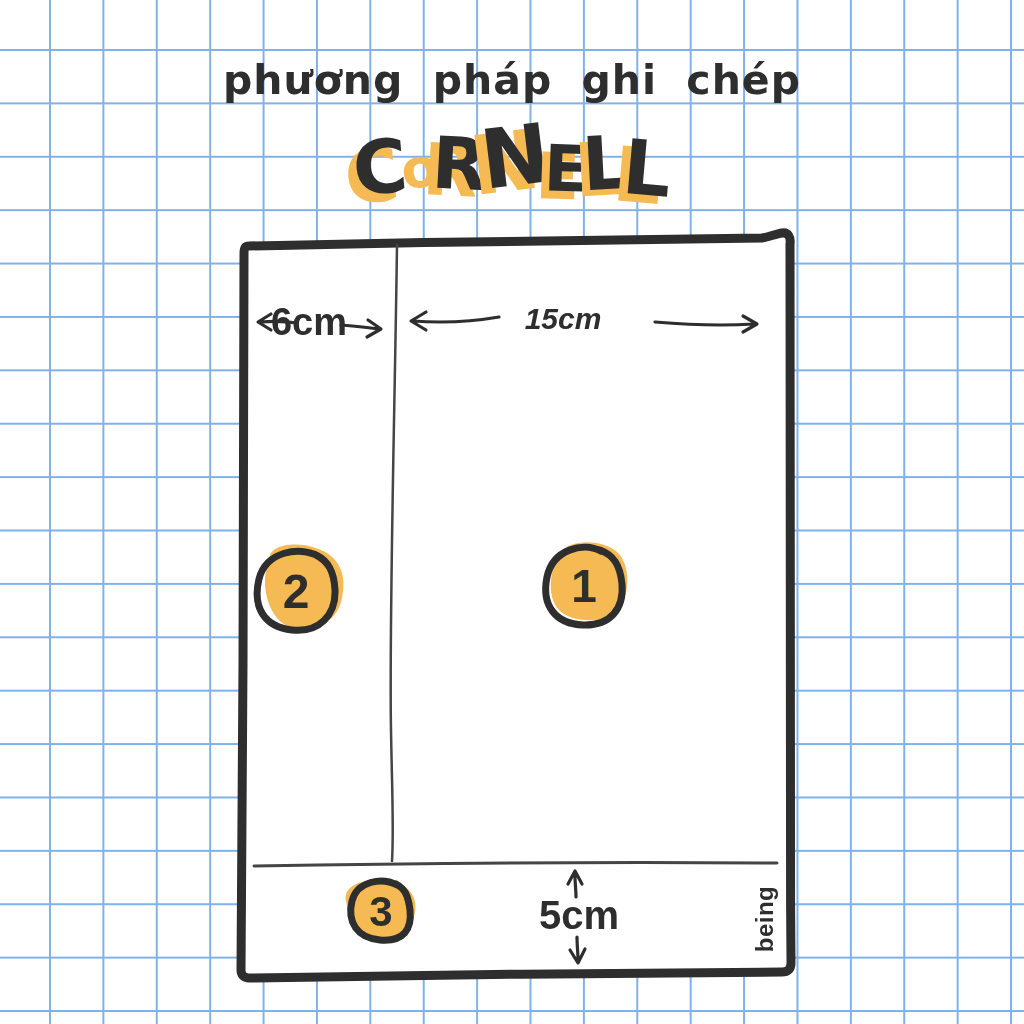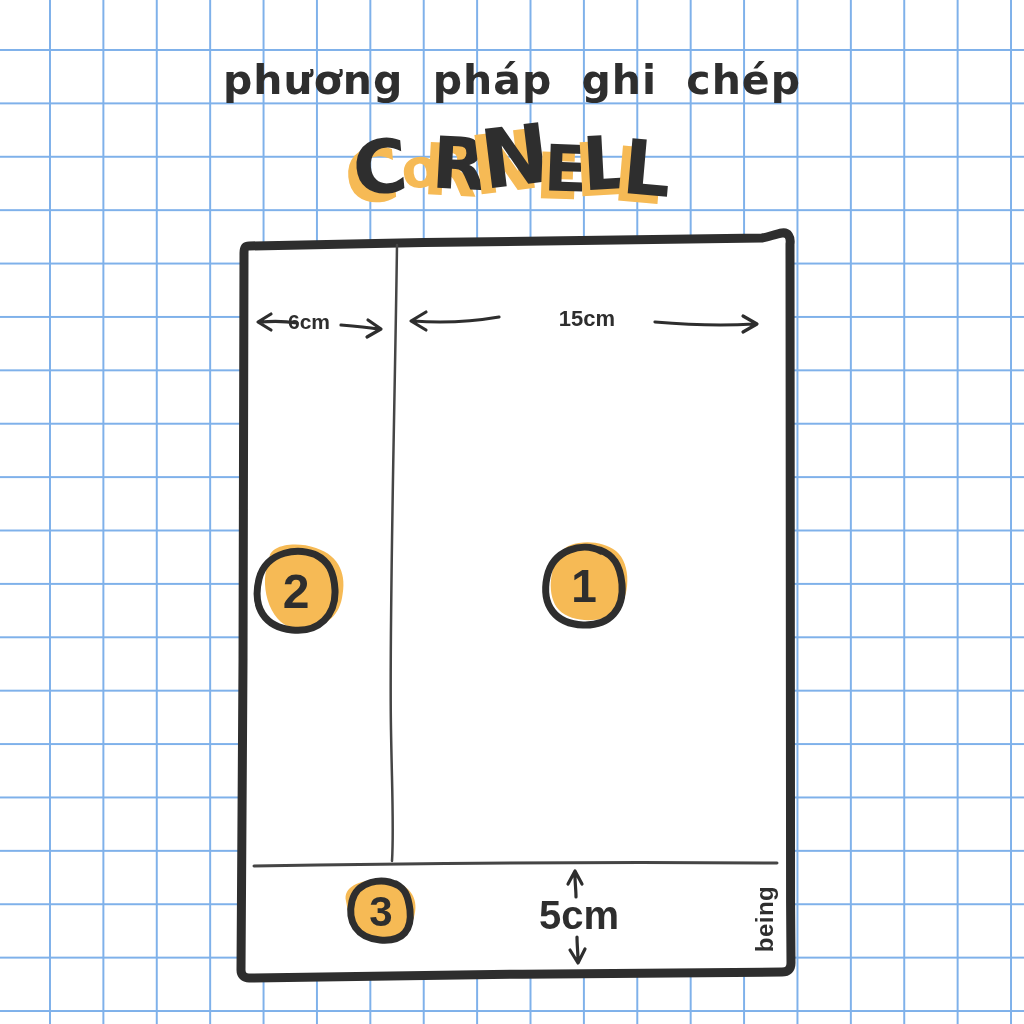--- a/index.html
+++ b/index.html
@@ -41,22 +41,22 @@
   .sum{fill:none;stroke:var(--line,#454545);stroke-width:3;stroke-linecap:round;}
   .arrow{fill:none;stroke:var(--ink,#2e2e2e);stroke-width:3.2;stroke-linecap:round;stroke-linejoin:round;}
   .ring{fill:none;stroke:var(--ink,#2e2e2e);stroke-width:7;stroke-linecap:round;}
   .blob{fill:var(--accent,#f6ba55);stroke:none;}
   
   .lab{
     position:absolute;transform:translate(-50%,-50%);
     color:var(--ink,#2e2e2e);font-weight:bold;white-space:nowrap;
     font-family:"Liberation Sans", sans-serif;
   }
-  #l6 {left:309px;top:322px;font-size:21px;}
-  #l15{left:587px;top:319px;font-size:22px;}
+  #l6 {left:309px;top:322px;font-size:38px;}
+  #l15{left:563px;top:319px;font-size:30px;font-style:italic;}
   #l5 {left:579px;top:915px;font-size:40px;}
   #m2 {left:296px;top:591px;font-size:48px;}
   #m1 {left:584px;top:586px;font-size:46px;}
   #m3 {left:381px;top:912px;font-size:42px;}
   #brand{
     left:765px;top:919px;font-size:24px;letter-spacing:.5px;
     transform:translate(-50%,-50%) rotate(-90deg);
   }
 </style>
 </head>

